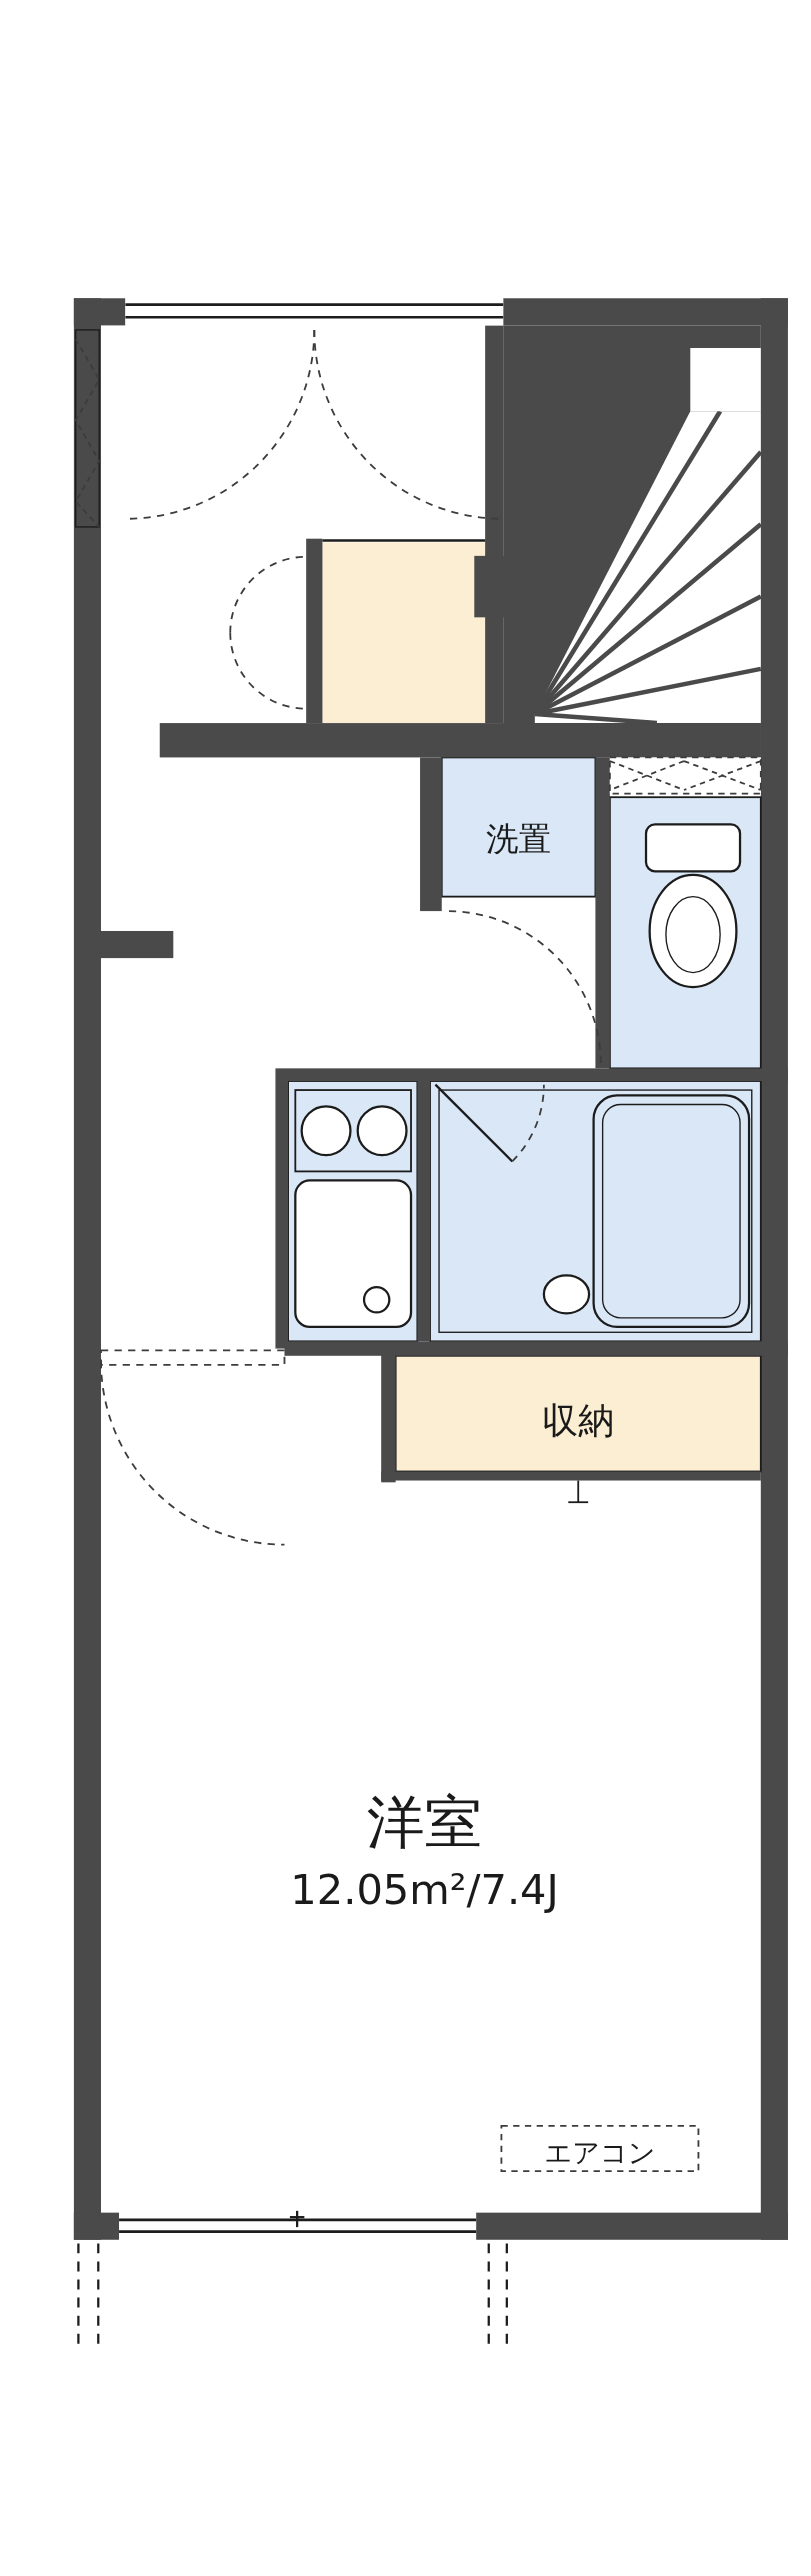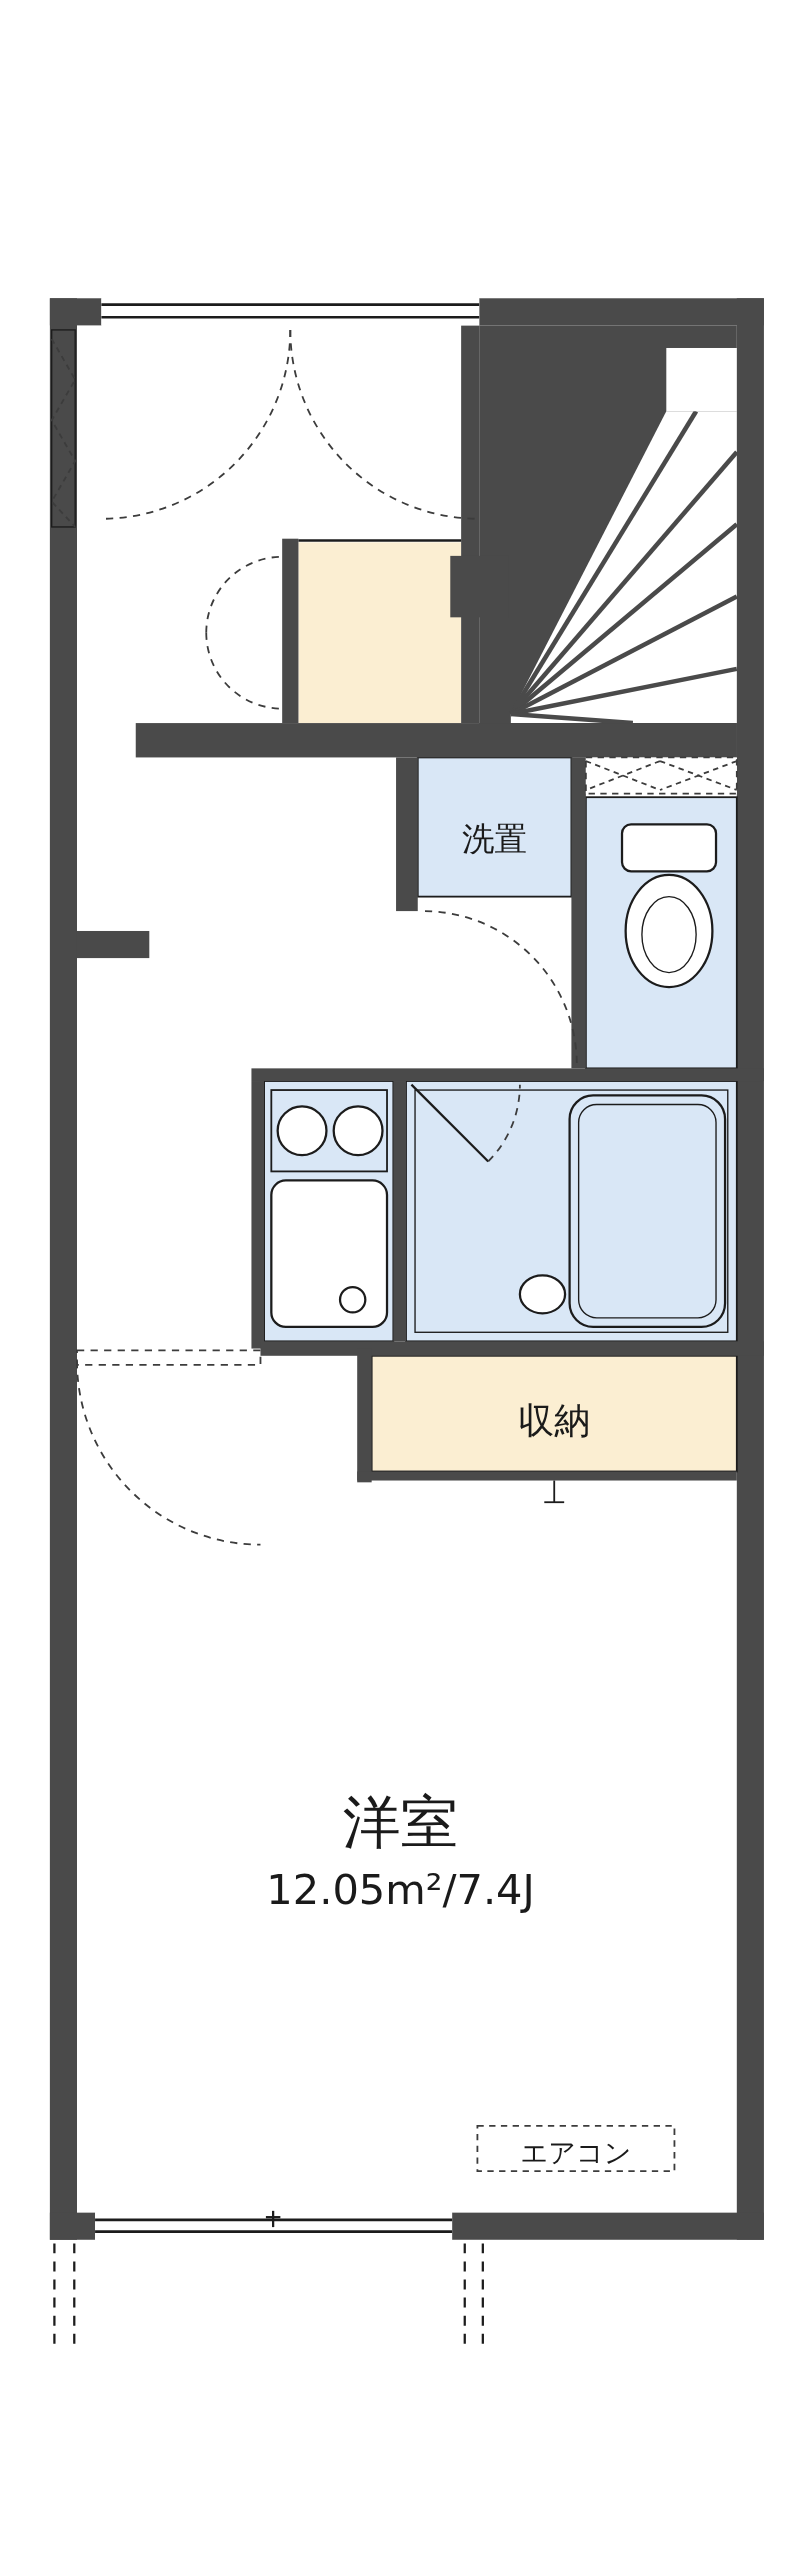--- a/index.html
+++ b/index.html
@@ -1,20 +1,20 @@
 <!DOCTYPE html>
 <html style="--wall: #4a4a4a; --line: #1c1c1c; --water-area: #d9e7f6; --storage-area: #fbeed2; --background: #ffffff; --dash: #3c3c3c;font-size:14.5px"><head>
 <meta charset="utf-8">
 <style>
   :root{
     --wall:#4a4a4a; --line:#1c1c1c; --water-area:#d9e7f6;
     --storage-area:#fbeed2; --background:#ffffff; --dash:#3c3c3c;
   }
   html,body{margin:0;padding:0;background:var(--background);}
-  .canvas{width:728px;height:2576px;position:relative;background:var(--background);}
+  .canvas{width:728px;height:2576px;position:relative;background:var(--background);padding-left:24px;}
   .wall{fill:var(--wall);}
   .white{fill:var(--background);}
   .water{fill:var(--water-area);stroke:var(--line);stroke-width:2;}
   .cream{fill:var(--storage-area);}
   .cream-outlined{fill:var(--storage-area);stroke:var(--line);stroke-width:2;}
   .sline{stroke:var(--line);fill:none;stroke-width:2;}
   .w15{stroke-width:1.5;} .w25{stroke-width:2.5;} .w3{stroke-width:3;}
   .fixture{stroke:var(--line);stroke-width:2.5;fill:var(--background);}
   .steps line{stroke:var(--wall);stroke-width:5;}
   .dline{stroke:var(--dash);stroke-dasharray:8 7;fill:none;stroke-width:2;}

